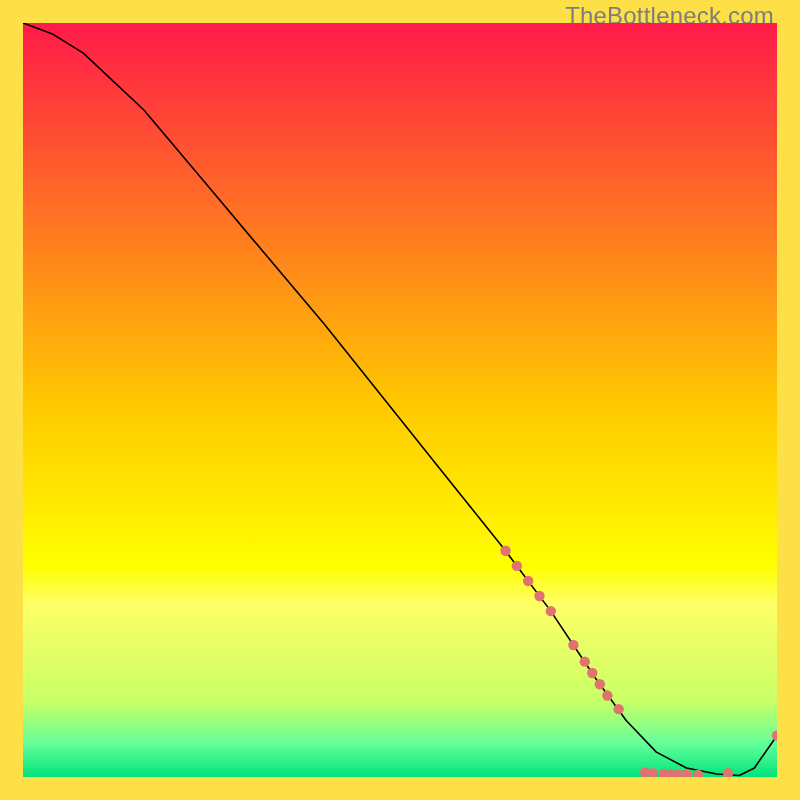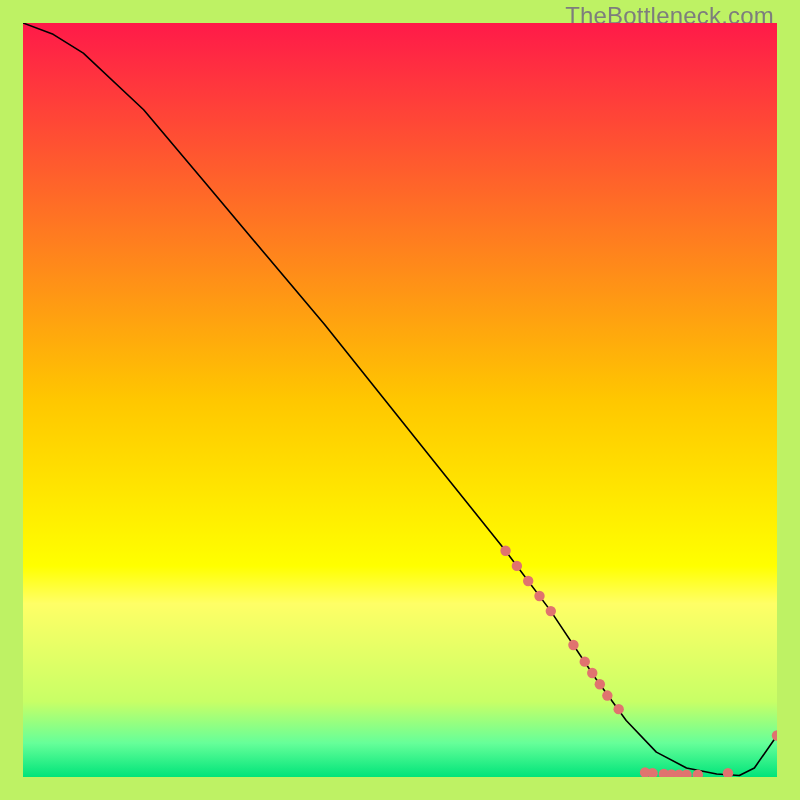--- a/index.html
+++ b/index.html
@@ -1,16 +1,16 @@
 <!DOCTYPE html>
 <html><head>
 <meta charset="utf-8">
 <style>
   html,body{margin:0;padding:0;width:800px;height:800px;background:#000;overflow:hidden;font-family:Arial,Helvetica,sans-serif}
-  .frame{position:relative;width:800px;height:800px;background:#bef264}
+  .frame{position:relative;width:800px;height:800px;background:#fde047}
   .plot{position:absolute;left:23px;top:23px;width:754px;height:754px}
   .watermark{position:absolute;top:2px;right:26px;color:#7d7d7d;font-size:24px;font-weight:400;letter-spacing:.2px}
 </style>
 </head>
 <body>
 <div class="frame">
 
   <div class="watermark">TheBottleneck.com</div>
 
   <svg class="plot" viewBox="0 0 754 754" preserveAspectRatio="none">

